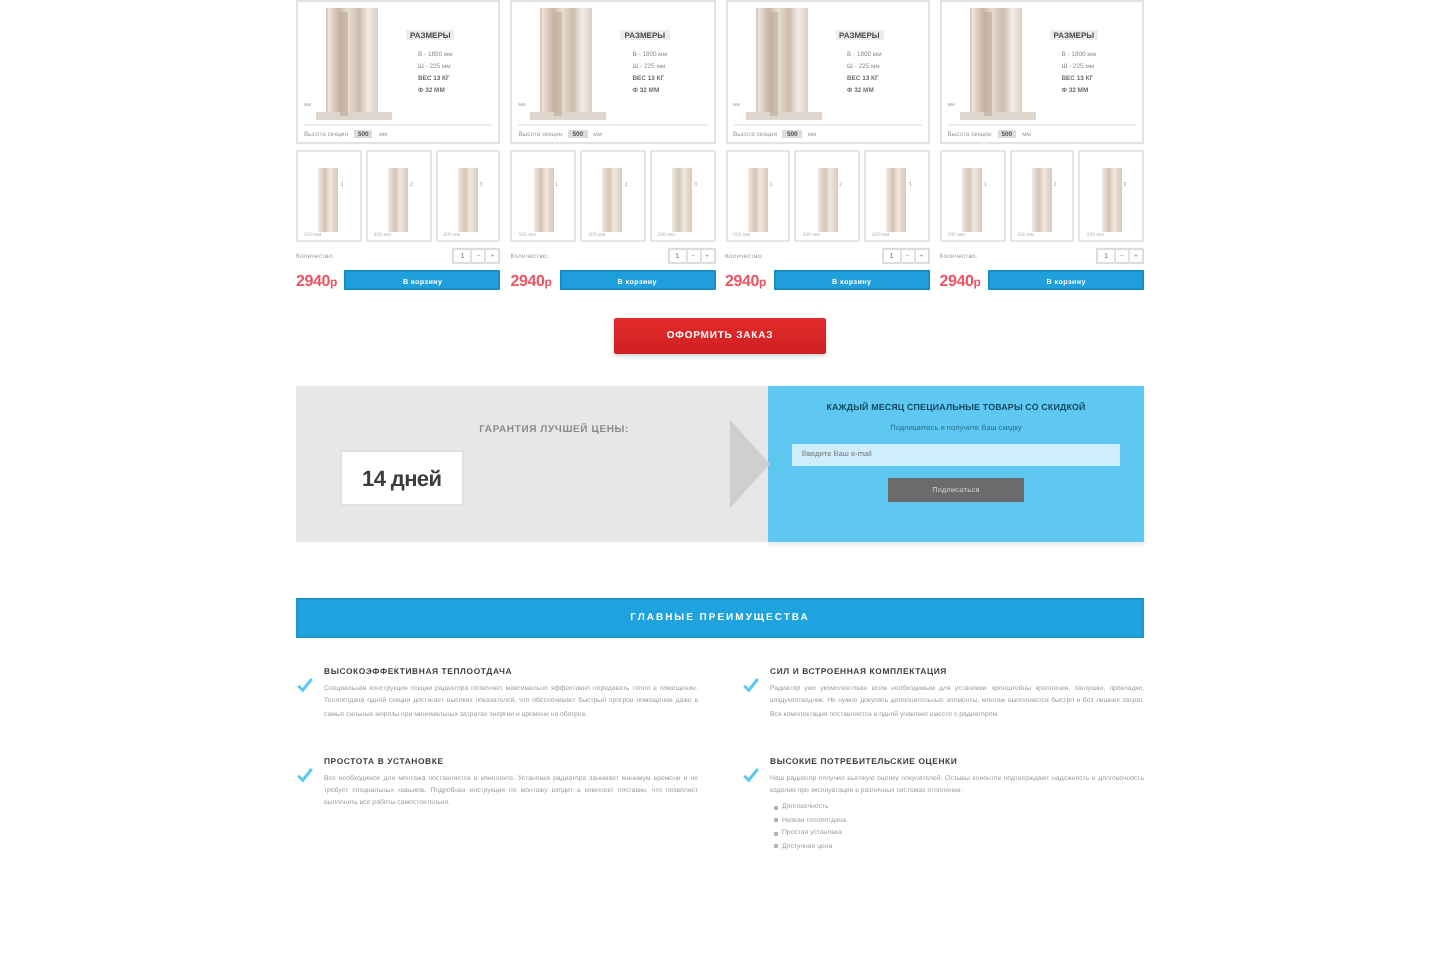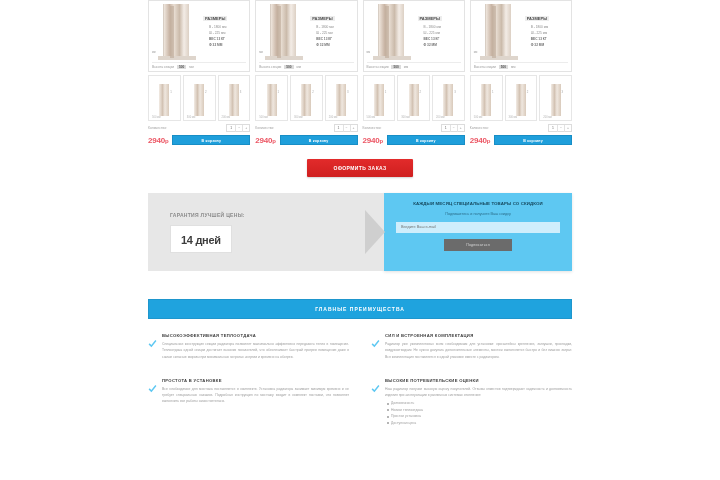--- a/index.html
+++ b/index.html
@@ -97,21 +97,21 @@
     background: linear-gradient(180deg,#e22b2b 0%,#cf1f1f 100%);
     color:#fff; font-size:5px; font-weight:bold; letter-spacing:.4px;
     padding:6px 26px; border-radius:1px; text-align:center;
     box-shadow:0 1px 2px rgba(0,0,0,.18);
   }
 
   
   .promo { display:flex; margin-top:16px; height:78px; }
   .promo-left {
     flex:1; background:#e7e7e7; position:relative;
-    display:flex; flex-direction:column; justify-content:center; padding-left:22px;
+    display:flex; flex-direction:column; justify-content:center; padding-left:22px;align-items:center;
   }
   .promo-left .ttl{ font-size:5px; font-weight:bold; color:#8a8a8a; letter-spacing:.3px; }
   .promo-box {
     margin-top:7px; background:#fff; display:inline-block; align-self:flex-start;
     padding:4px 10px; border:1px solid #e0e0e0;
   }
   .promo-box .days{ font-size:11px; font-weight:bold; color:#3d3d3d; letter-spacing:-.3px; }
   .arrow {
     position:absolute; right:-1px; top:50%; transform:translateY(-50%);
     width:0; height:0; border-top:22px solid transparent; border-bottom:22px solid transparent;

